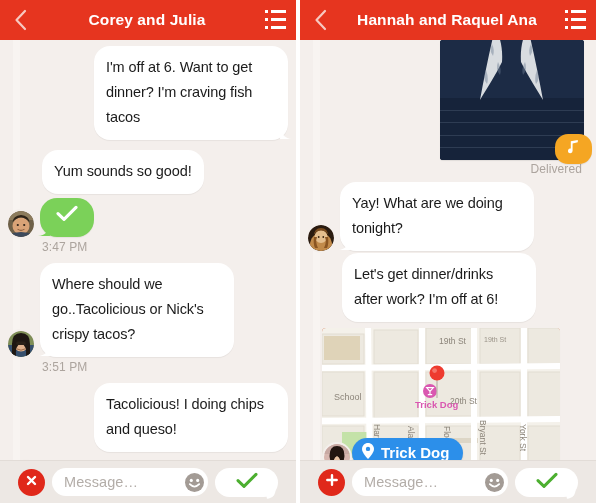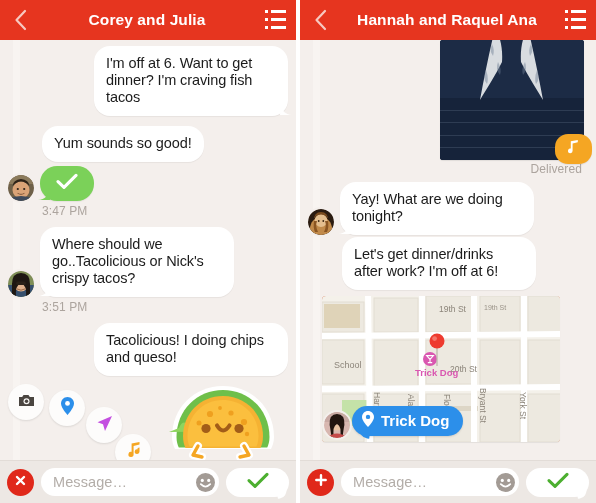--- a/index.html
+++ b/index.html
@@ -49,21 +49,21 @@
   .tcontent{ position:absolute; left:0; right:0; top:0; padding:0 8px; }
 
   
   .row{ position:relative; display:flex; width:100%; margin-bottom:2px; }
   .row.out{ justify-content:flex-end; }
   .row.in{ justify-content:flex-start; }
 
   .bubble{
     position:relative; max-width:194px; padding:9px 12px 10px 12px;
     border-radius:16px; background:#FFFFFF; color:#1b1b1b;
-    font-size:14.5px; line-height:17px; letter-spacing:-.1px;
+    font-size:14.5px; line-height:25px; letter-spacing:-.1px;
     box-shadow:0 1px 1px rgba(0,0,0,.055);
     word-wrap:break-word;
   }
   .bubble.green{ background:#7BD159; color:#fff; padding:7px 16px; border-radius:17px; }
   .bubble.green .ck{ display:block; }
 
   .tail{ position:absolute; bottom:1px; width:13px; height:13px; }
   .tail.l{ left:-5px; }
   .tail.r{ right:-5px; }
 
@@ -129,21 +129,21 @@
   .actbtn{
     position:absolute; width:36px; height:36px; border-radius:50%;
     background:#FDFCFB; box-shadow:0 1px 2px rgba(0,0,0,.10);
     display:flex; align-items:center; justify-content:center; cursor:pointer;
   }
   .sticker{ position:absolute; right:6px; top:4px; width:118px; height:92px; }
 
   
   .composer{
     flex:0 0 43px; height:43px; background:#EDE8E4;
-    display:flex; align-items:center; padding:0 7px; gap:7px;
+    display:flex; align-items:center; padding:0 18px; gap:7px;
     border-top:1px solid #E2DCD7; z-index:30;
   }
   .cbtn{
     width:27px; height:27px; border-radius:50%; background:#E0281A;
     display:flex; align-items:center; justify-content:center;
     flex:0 0 27px; cursor:pointer;
   }
   .inputbox{
     flex:1 1 auto; height:28px; background:#fff; border-radius:14px;
     display:flex; align-items:center; padding:0 4px 0 12px; position:relative;

